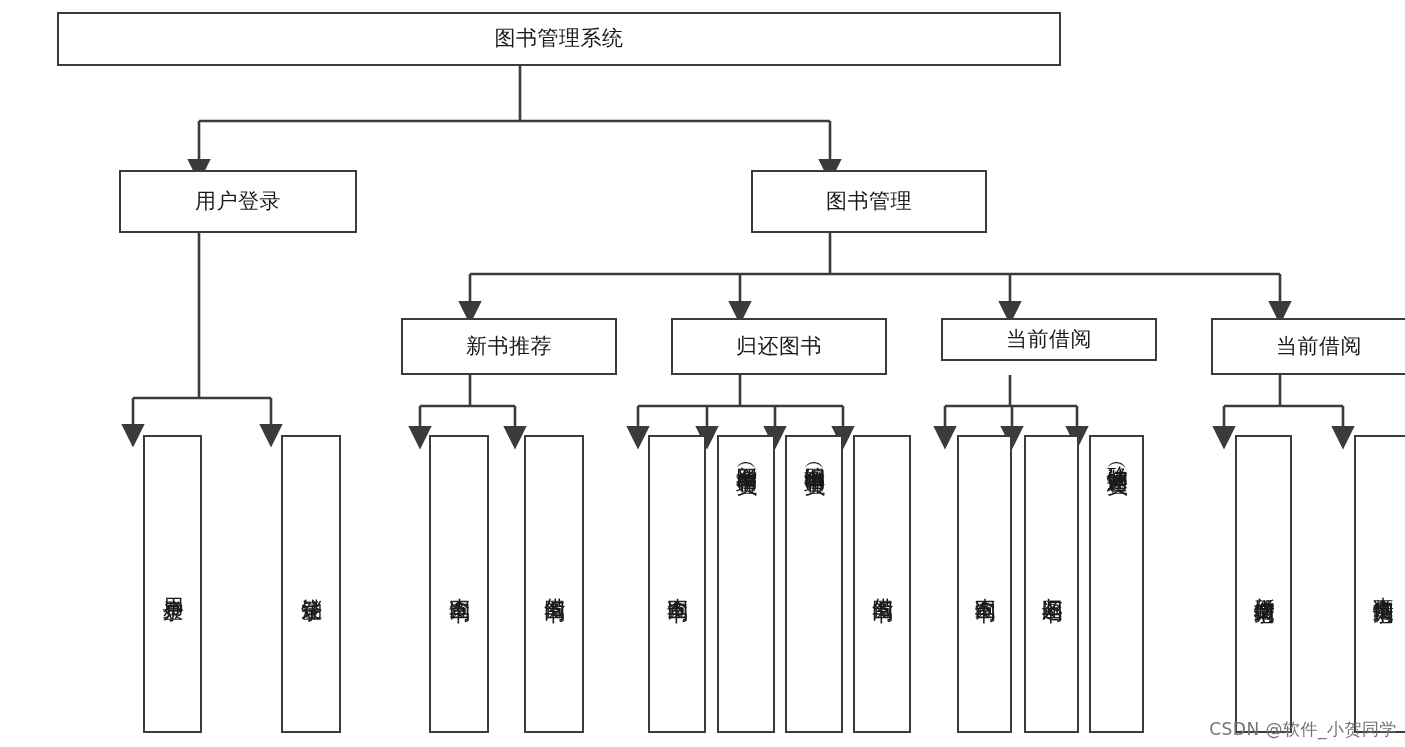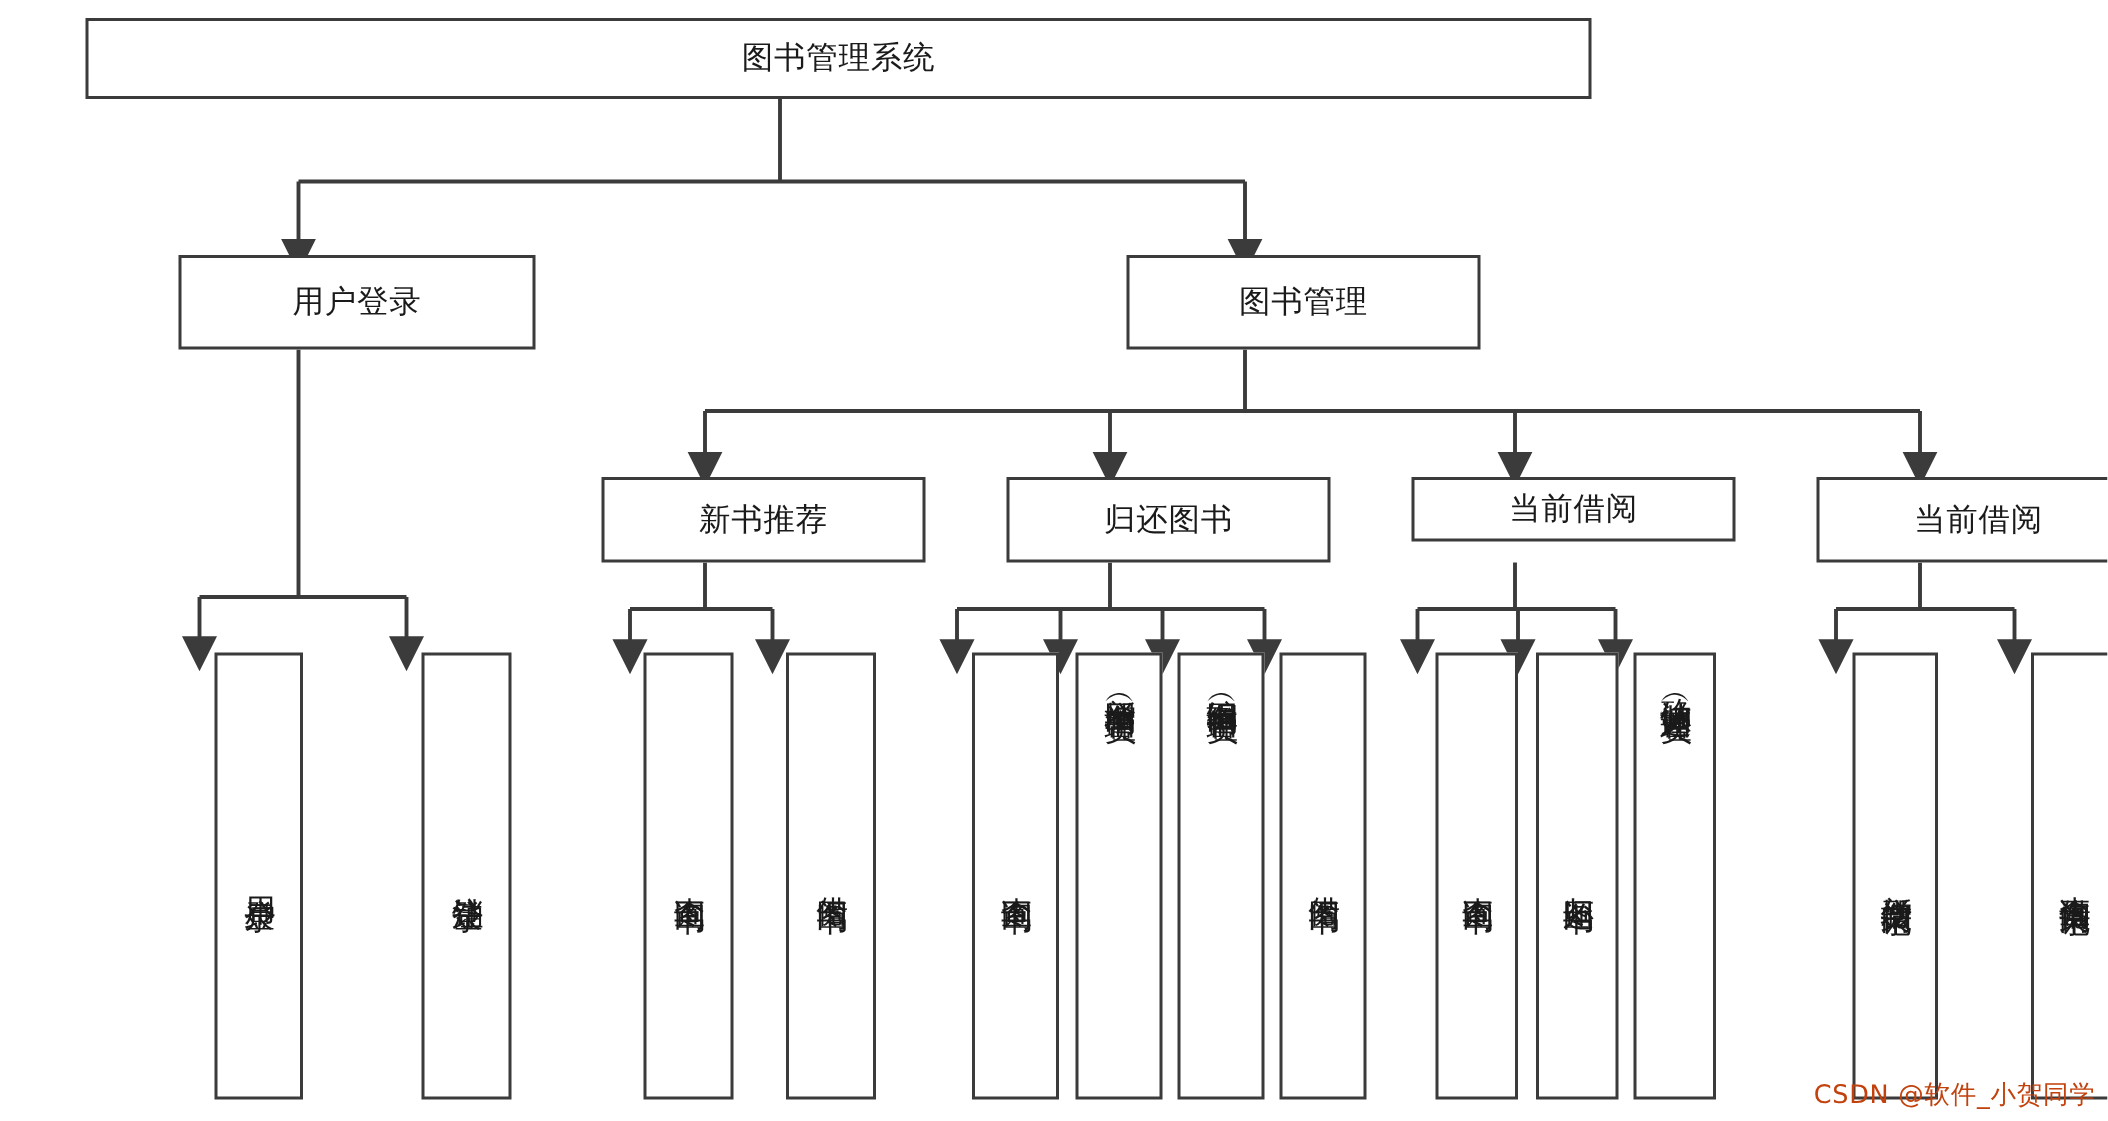--- a/index.html
+++ b/index.html
@@ -57,21 +57,21 @@
   }
   .node.vert.centered {
     align-items: center;
     padding-top: 0;
   }
   #watermark {
     position: absolute;
     right: 8px;
     bottom: 6px;
     font-size: 17px;
-    color: #c2410c;
+    color: #737373;
     letter-spacing: 0.5px;
     white-space: nowrap;
     user-select: none;
   }
 </style>
 </head>
 <body>
 
 <div id="diagram-root">
 

